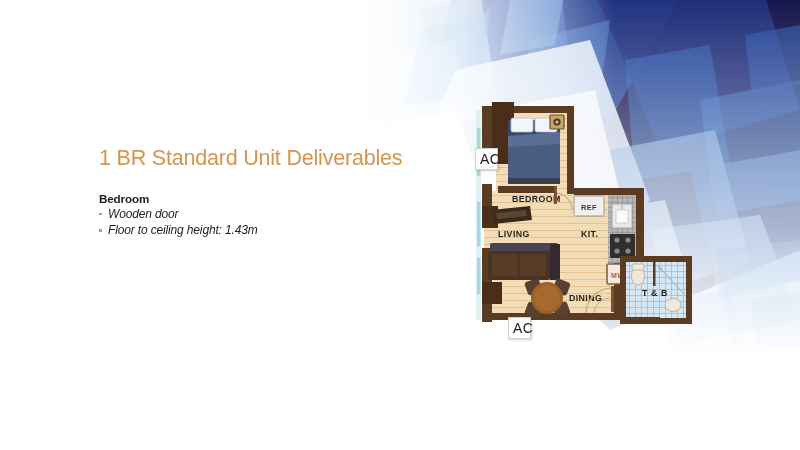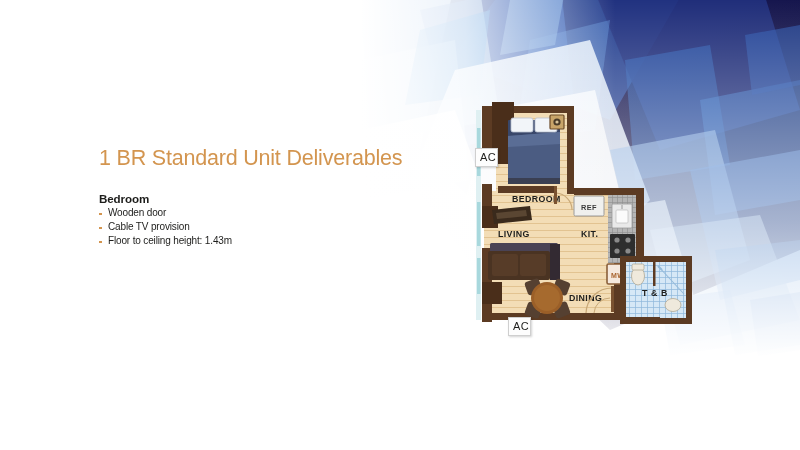--- a/index.html
+++ b/index.html
@@ -14,34 +14,34 @@
   
   #text-block { position:absolute; left:99px; top:146px; width:340px; }
   #page-title {
     color:#d3954f; font-size:21.5px; font-weight:400; letter-spacing:-0.2px;
     white-space:nowrap; line-height:1.15;
   }
   #spec-section { margin-top:21px; }
   #section-heading { font-size:11.6px; font-weight:bold; color:#1d1d1b; letter-spacing:-0.1px; }
   ul.spec-list { list-style:none; margin-top:1px; }
   ul.spec-list li {
-    font-size:10px; color:#1d1d1b; line-height:1.39; letter-spacing:-0.15px;
-    position:relative; padding-left:9px;
+    font-size:12px; color:#1d1d1b; line-height:1.39; letter-spacing:-0.15px;
+    position:relative; padding-left:9px;font-style:italic;
   }
   ul.spec-list li .bullet {
     position:absolute; left:0; top:7px; width:2.6px; height:2.6px; background:#d3954f;
   }
 
   
   #floorplan { position:absolute; left:468px; top:98px; width:240px; height:248px; }
   #floorplan svg { display:block; }
 
   .ac-tag {
     position:absolute; background:#fdfdfd; border:1px solid #cfcfcf;
-    font-size:11px; color:#1d1d1b; text-align:center; letter-spacing:0.3px;
+    font-size:14px; color:#1d1d1b; text-align:center; letter-spacing:0.3px;
     padding:3px 4px 3px 4px; line-height:1;
     box-shadow:1px 1px 2px rgba(0,0,0,0.18);
   }
   #ac-tag-left  { left:7px;  top:50px; width:23px; }
   #ac-tag-bottom{ left:40px; top:219px; width:23px; }
 </style>
 </head>
 <body>
 
 <div id="stage">
@@ -105,21 +105,20 @@
     </svg>
   </div>
 
   <div id="text-block">
     <h1 id="page-title">1 BR Standard Unit Deliverables</h1>
 
     <div id="spec-section">
       <div id="section-heading">Bedroom</div>
       <ul class="spec-list">
         <li><span class="bullet"></span><span>Wooden door</span></li>
-        <li><span class="bullet"></span><span>Cable TV provision</span></li>
         <li><span class="bullet"></span><span>Floor to ceiling height: 1.43m</span></li>
       </ul>
     </div>
   </div>
 
   <div id="floorplan">
     <svg width="240" height="248" viewBox="0 0 240 248" xmlns="http://www.w3.org/2000/svg">
       <defs>
         <pattern id="woodFloor" width="240" height="7" patternUnits="userSpaceOnUse">
           <rect width="240" height="7" fill="#f3ddb6"></rect>

